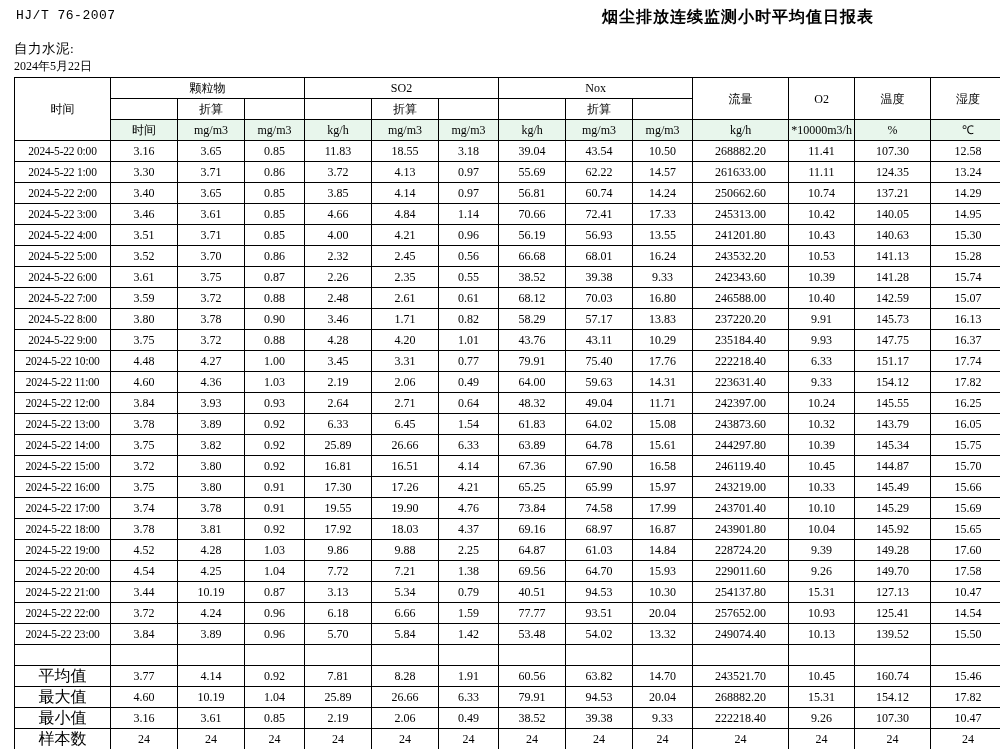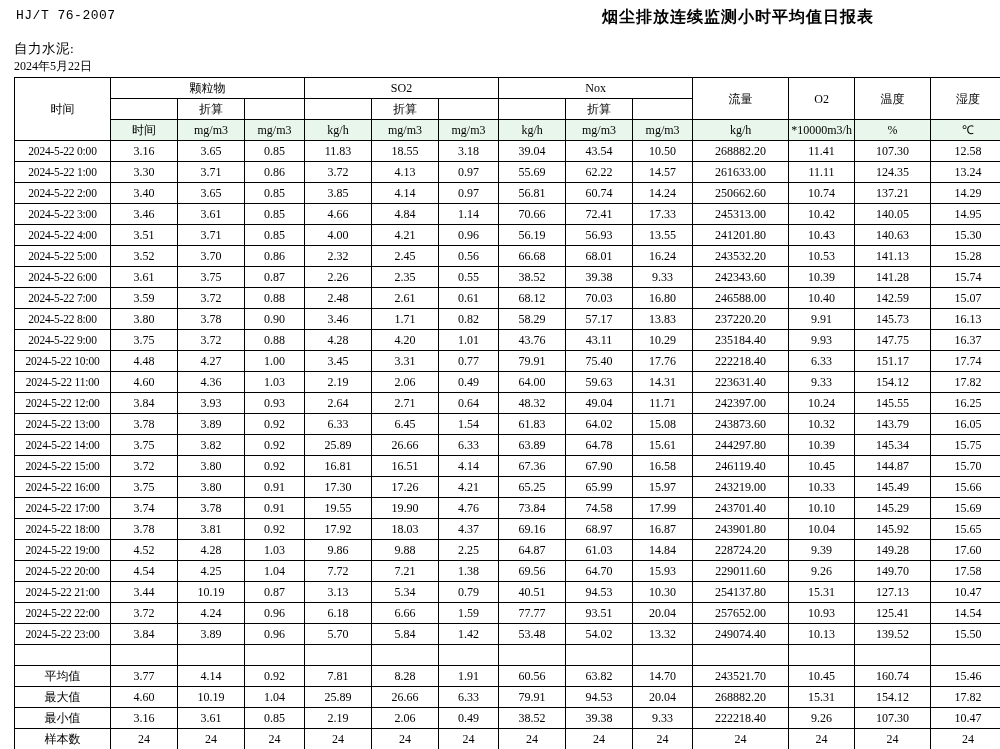--- a/index.html
+++ b/index.html
@@ -85,21 +85,21 @@
   }
   .time-cell {
     font-size: 11.5px;
     letter-spacing: -0.2px;
   }
   .row-blank td {
     height: 18px;
     line-height: 18px;
   }
   .summary-label {
-    font-size: 12px;
+    font-size: 16px;
     margin-top: 29px;
   }
   .vcenter {
     vertical-align: middle;
   }
 </style>
 </head>
 <body>
 
 <div class="page">

